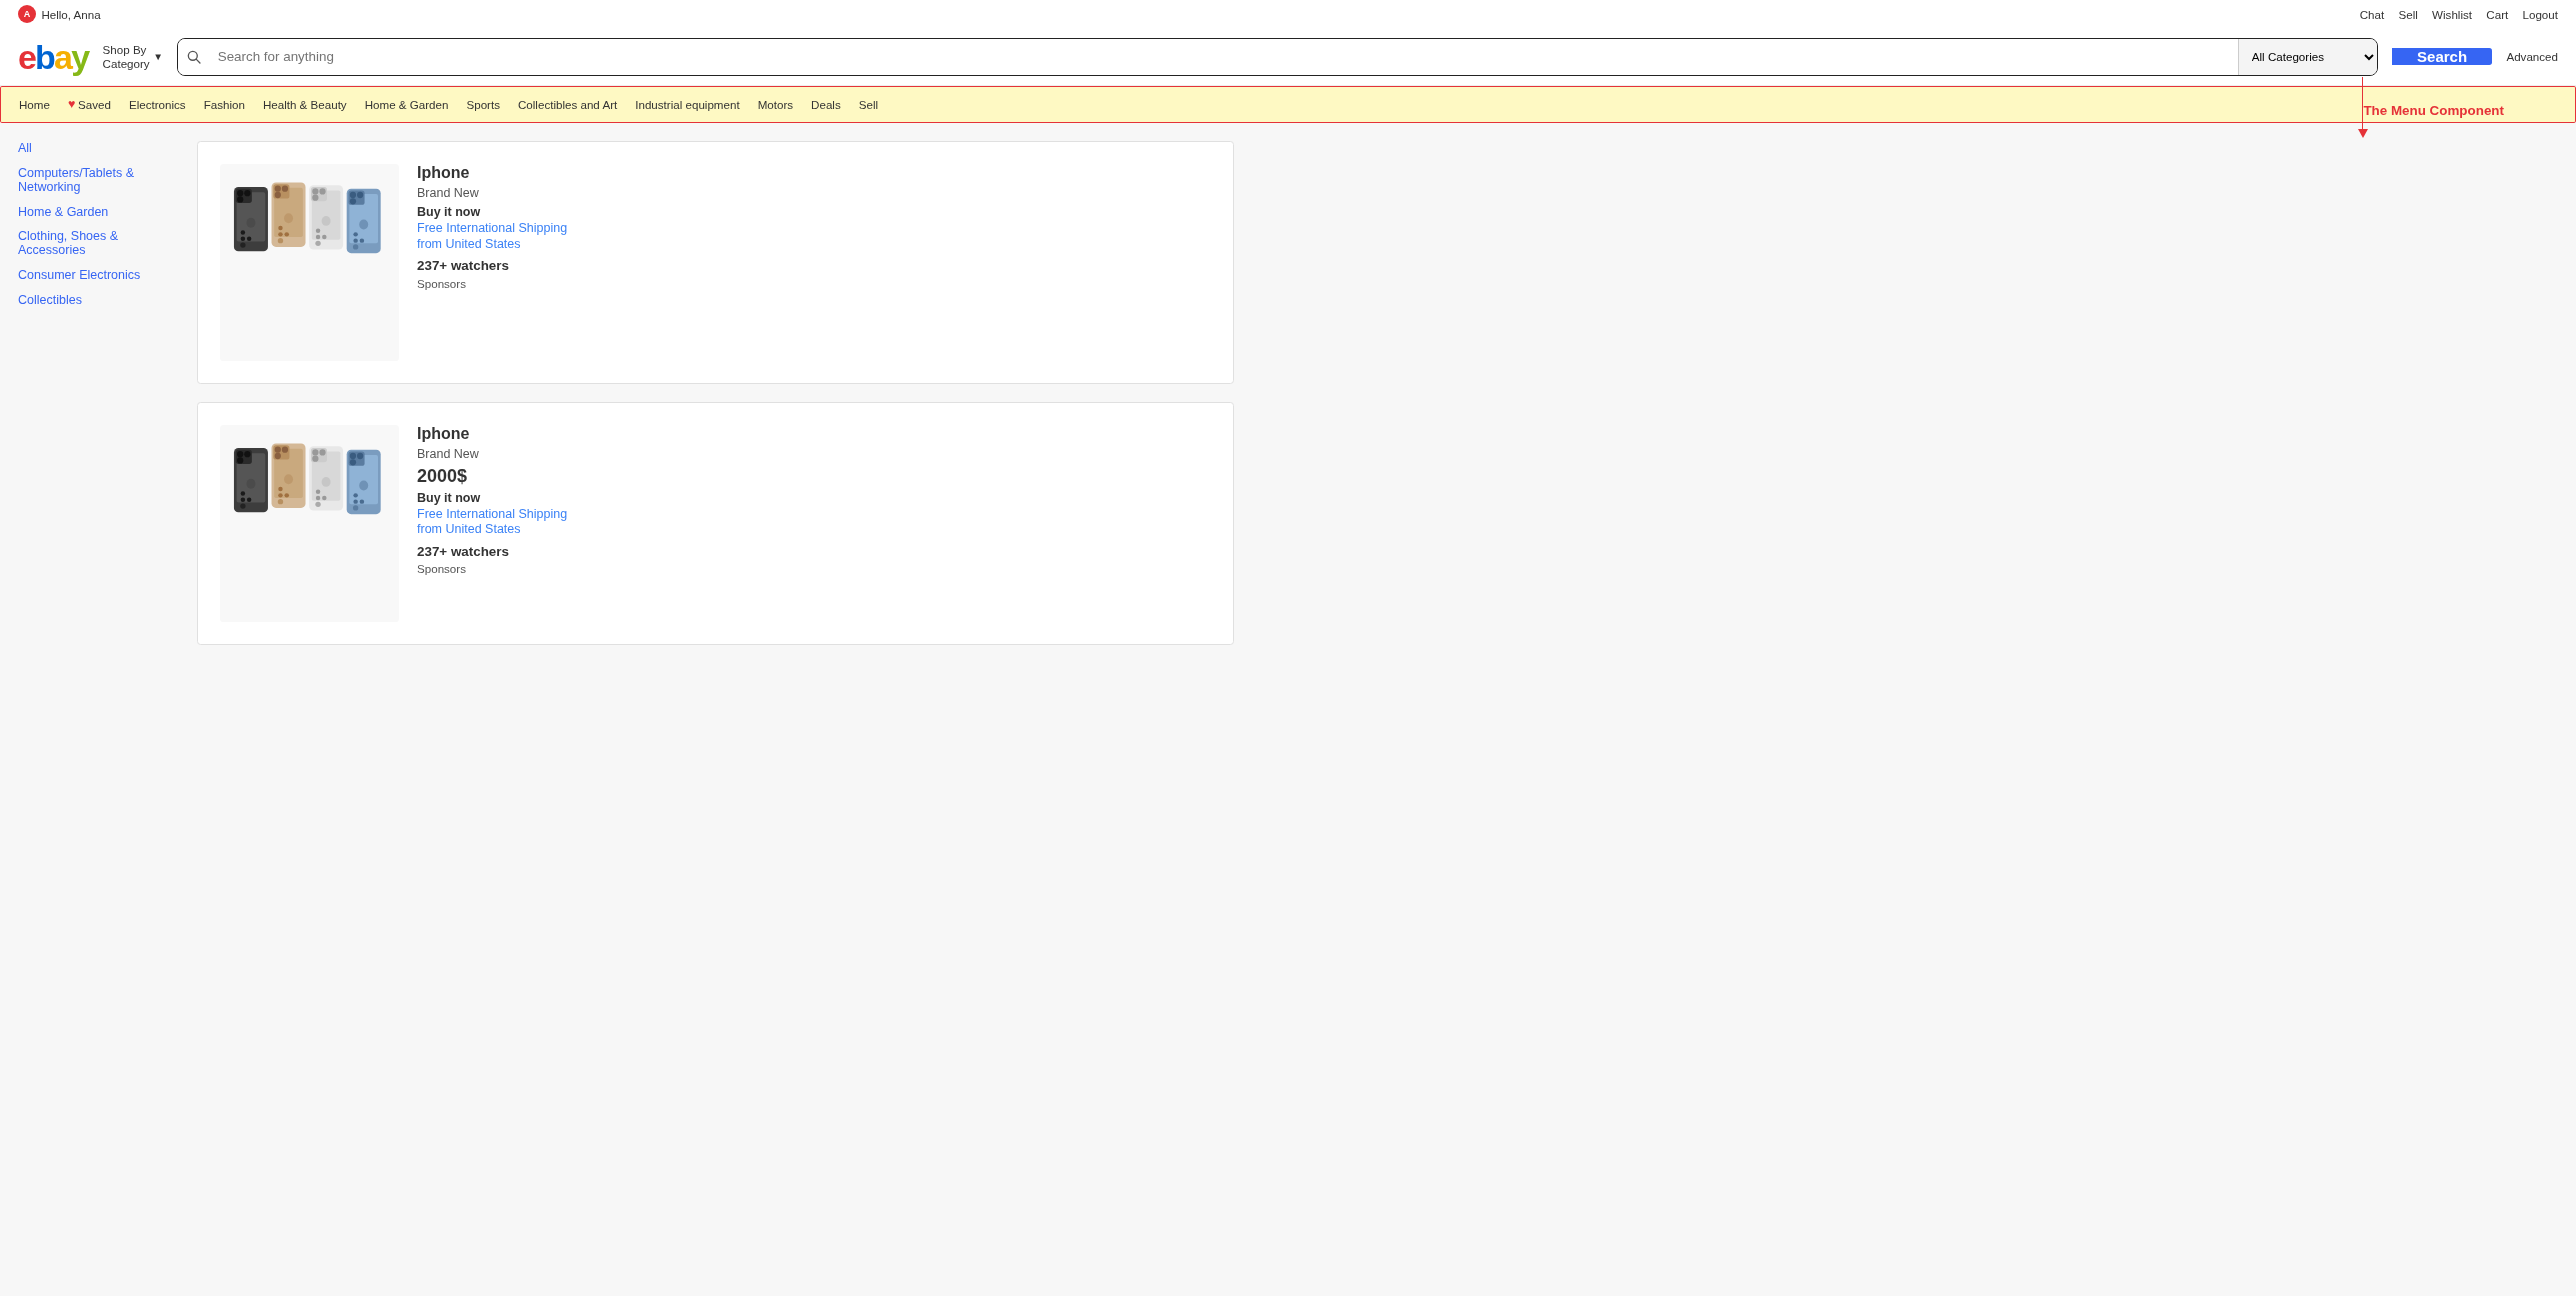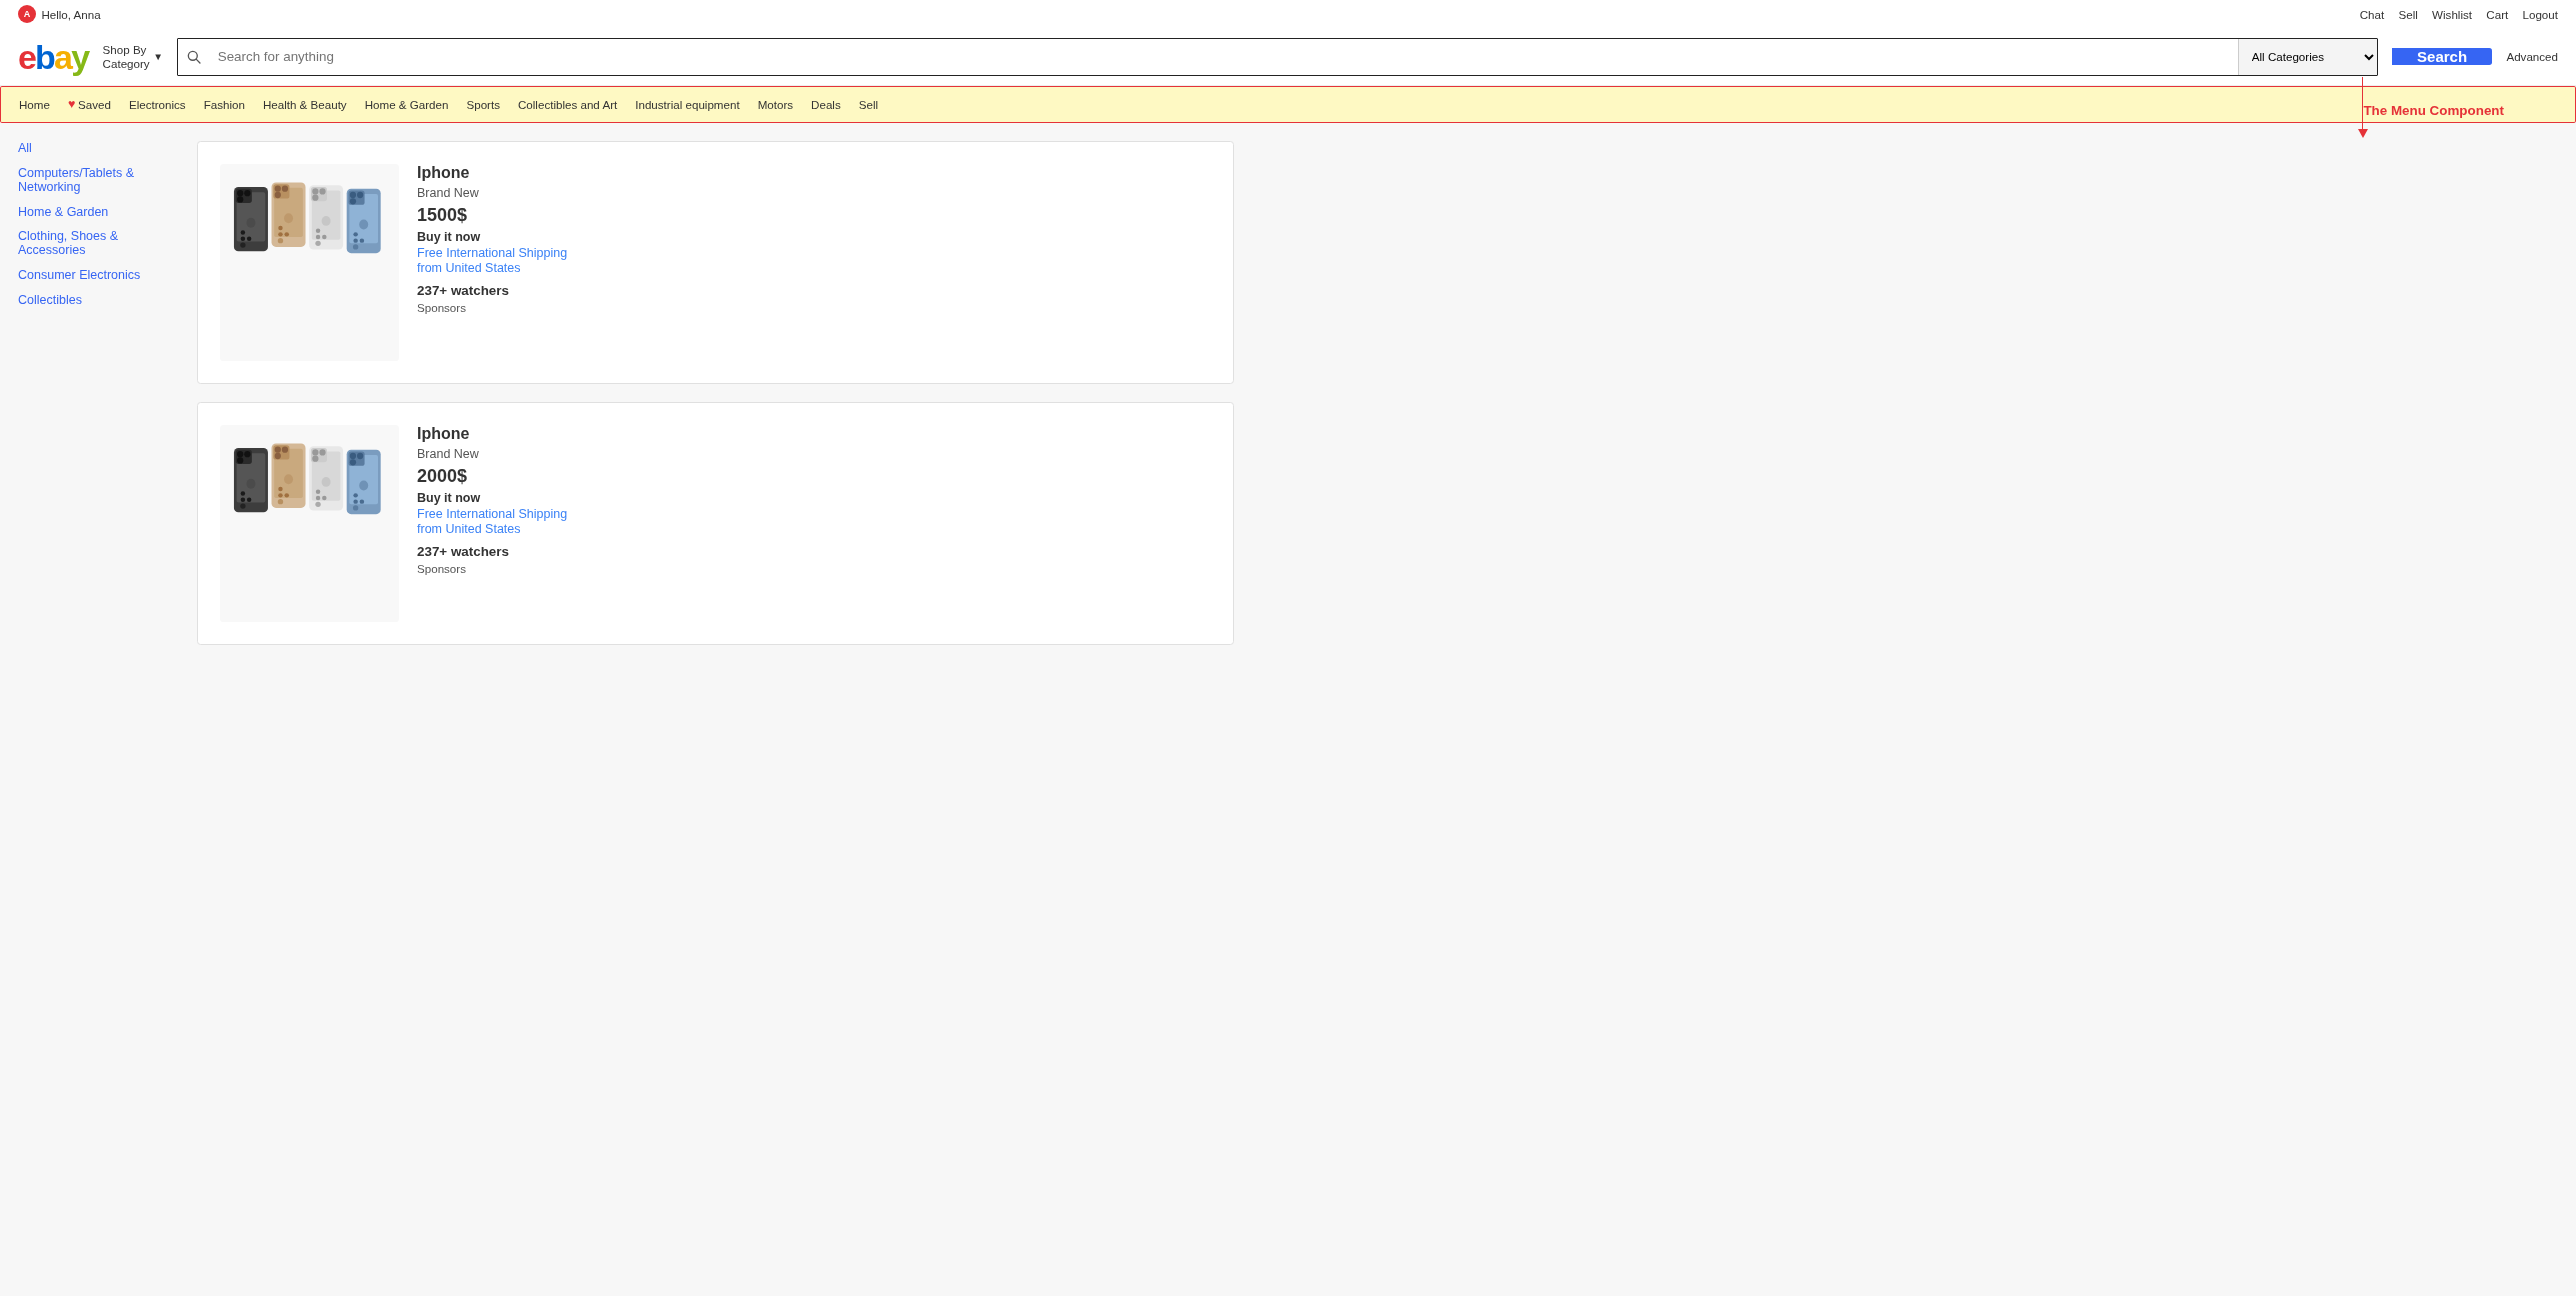--- a/index.html
+++ b/index.html
@@ -54,21 +54,21 @@
       font-size: 11.6px;
       white-space: nowrap;
       flex-shrink: 0;
     }
 
     
     .search-bar {
       display: flex;
       flex: 1;
       border: 1.8px solid #222;
-      border-radius: 1px;
+      border-radius: 8px;
       overflow: hidden;
       height: 38px;
     }
     .search-icon-wrap {
       display: flex;
       align-items: center;
       padding: 0 9px;
       background: #fff;
     }
     .search-input {
@@ -413,21 +413,20 @@
 
           <rect x="138" y="24" width="18" height="16" rx="3" fill="#5a7ca0"></rect>
           <circle cx="143" cy="29" r="3.5" fill="#3a5c80"></circle>
           <circle cx="151" cy="29" r="3.5" fill="#3a5c80"></circle>
           <circle cx="143" cy="36" r="3.5" fill="#3a5c80"></circle>
         </svg>
       </div>
       <div class="product-info">
         <div class="product-title">Iphone</div>
         <div class="product-condition">Brand New</div>
-        <div class="product-price">1500$</div>
         <div class="product-buy-now">Buy it now</div>
         <div class="product-shipping">Free International Shipping</div>
         <div class="product-shipping">from United States</div>
         <div class="product-watchers">237+ watchers</div>
         <div class="product-sponsor">Sponsors</div>
       </div>
     </div>
 
     <div class="product-card">
       <div class="product-image-wrap">

